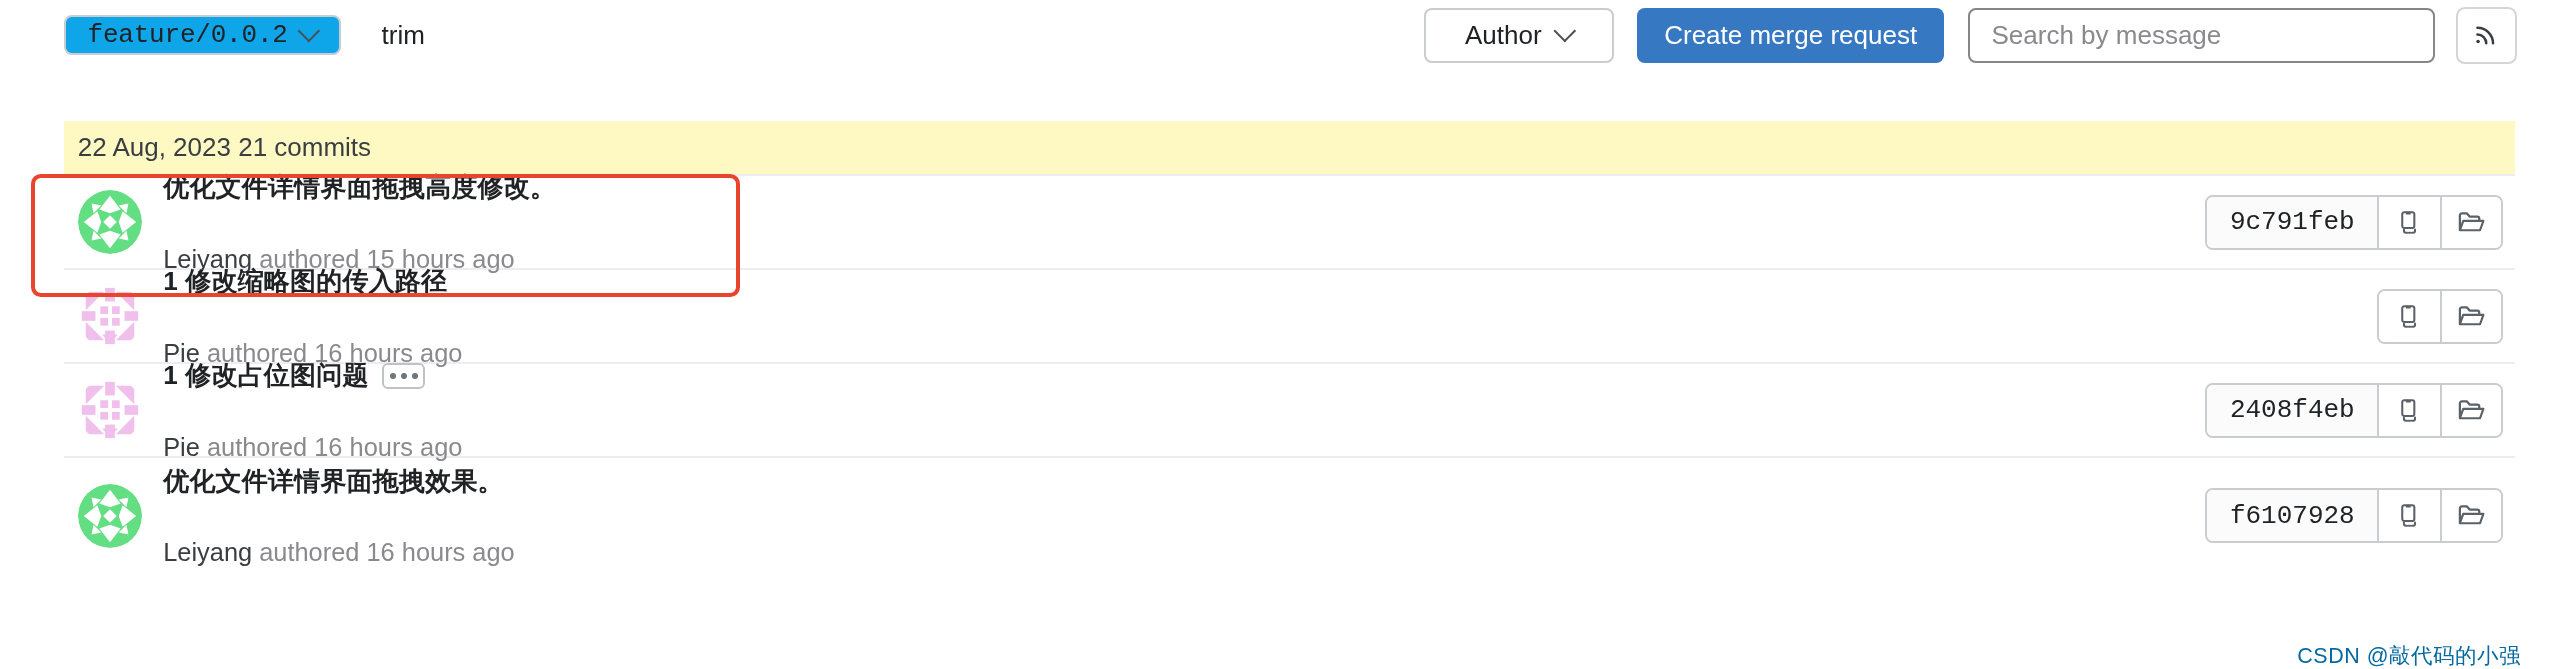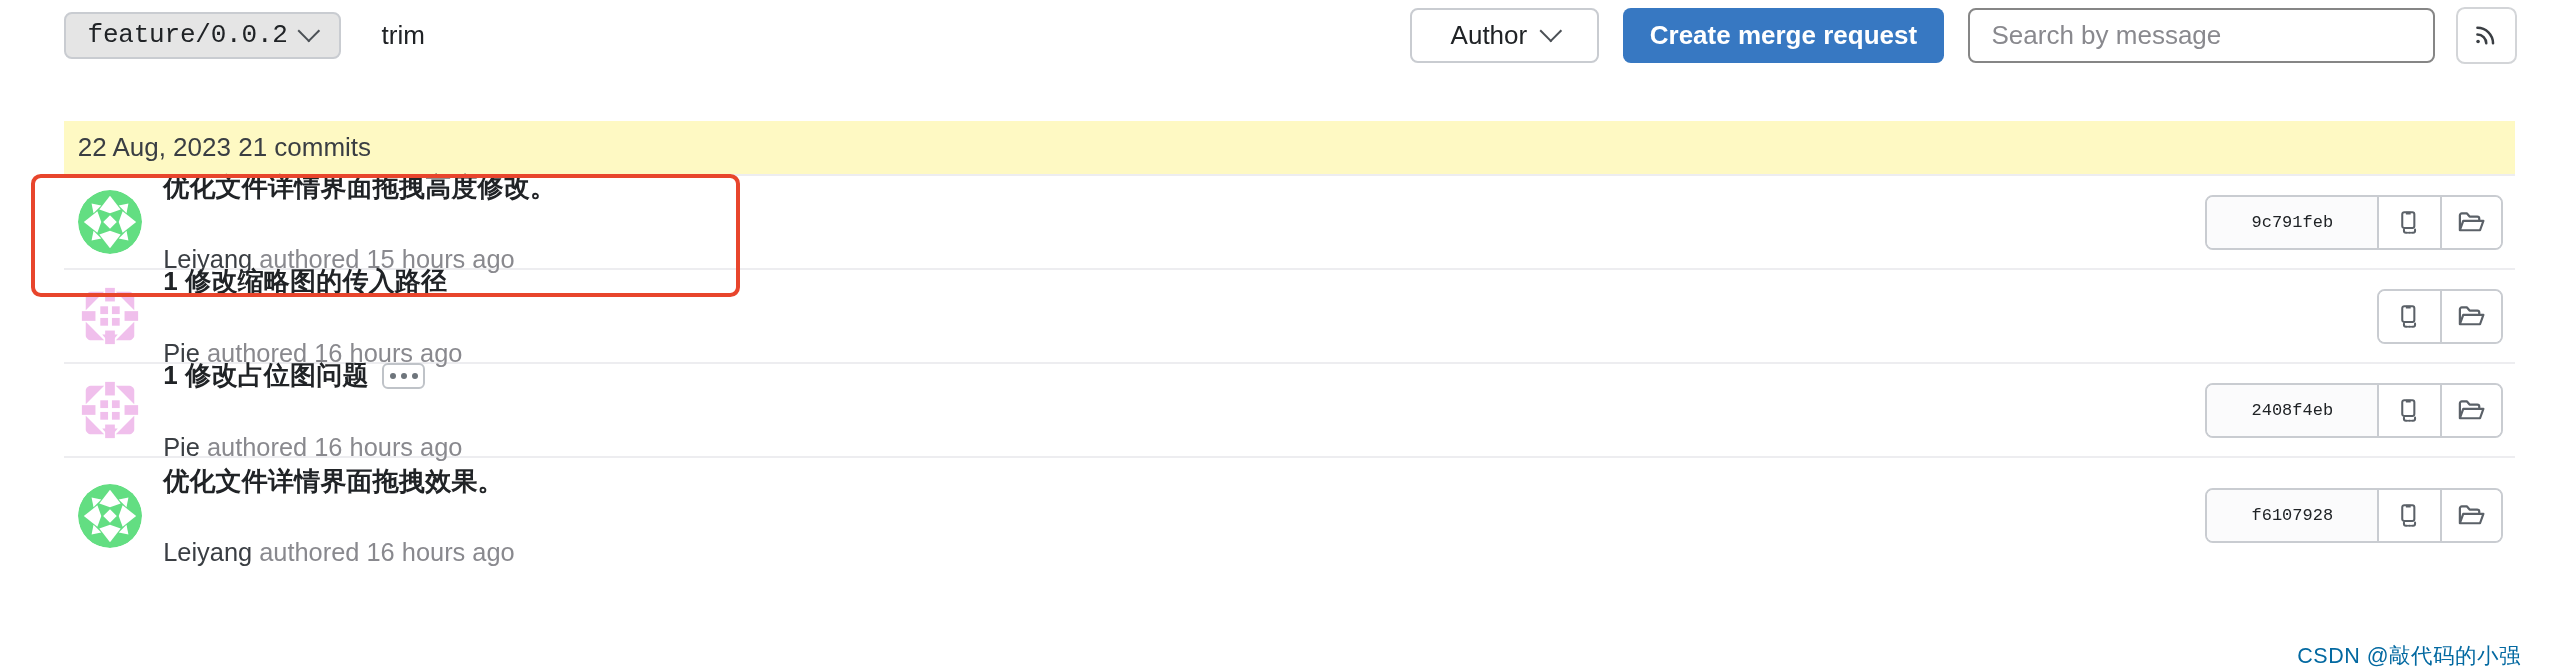--- a/index.html
+++ b/index.html
@@ -23,25 +23,25 @@
     top: 0; left: 0;
     width: 2576px; height: 70px;
     display: flex;
     align-items: center;
     padding: 0 59px 0 64px;
   }
   .branch-select {
     display: flex;
     align-items: center;
     gap: 13.7px;
-    height: 47px;
+    height: 40px;
     padding: 0 21.5px;
     border: 2px solid #c9ccd1;
     border-radius: 7.8px;
-    background: #e5e5e5;
+    background: #0ea5e9;
     cursor: pointer;
   }
   .branch-select .branch-name {
     font-family: "Liberation Mono", "DejaVu Sans Mono", monospace;
     font-size: 26px;
     color: #202326;
     letter-spacing: -0.2px;
   }
   .chev {
     display: inline-block;
@@ -80,21 +80,20 @@
     padding: 0 27px;
     border: none;
     border-radius: 7.8px;
     background: #3778c2;
     color: #fff;
     font-size: 26px;
     font-family: "Liberation Sans", sans-serif;
     cursor: pointer;
     display: flex;
     align-items: center;
-    font-weight: bold;
   }
   .search-box {
     margin-left: 23.4px;
     width: 467px;
     height: 55px;
     border: 2px solid #868686;
     border-radius: 7.8px;
     background: #fff;
     padding: 0 22px;
     font-size: 26px;
@@ -210,21 +209,21 @@
     background: #fff;
   }
   .sha-text {
     display: flex;
     align-items: center;
     justify-content: center;
     min-width: 172px;
     padding: 0 15.6px;
     background: #fbfbfc;
     font-family: "Liberation Mono", "DejaVu Sans Mono", monospace;
-    font-size: 17px;
+    font-size: 26px;
     color: #202326;
     cursor: pointer;
     border-right: 2px solid #c9ccd1;
   }
   .sha-icon-btn {
     width: 61px;
     display: flex;
     align-items: center;
     justify-content: center;
     background: #fff;

